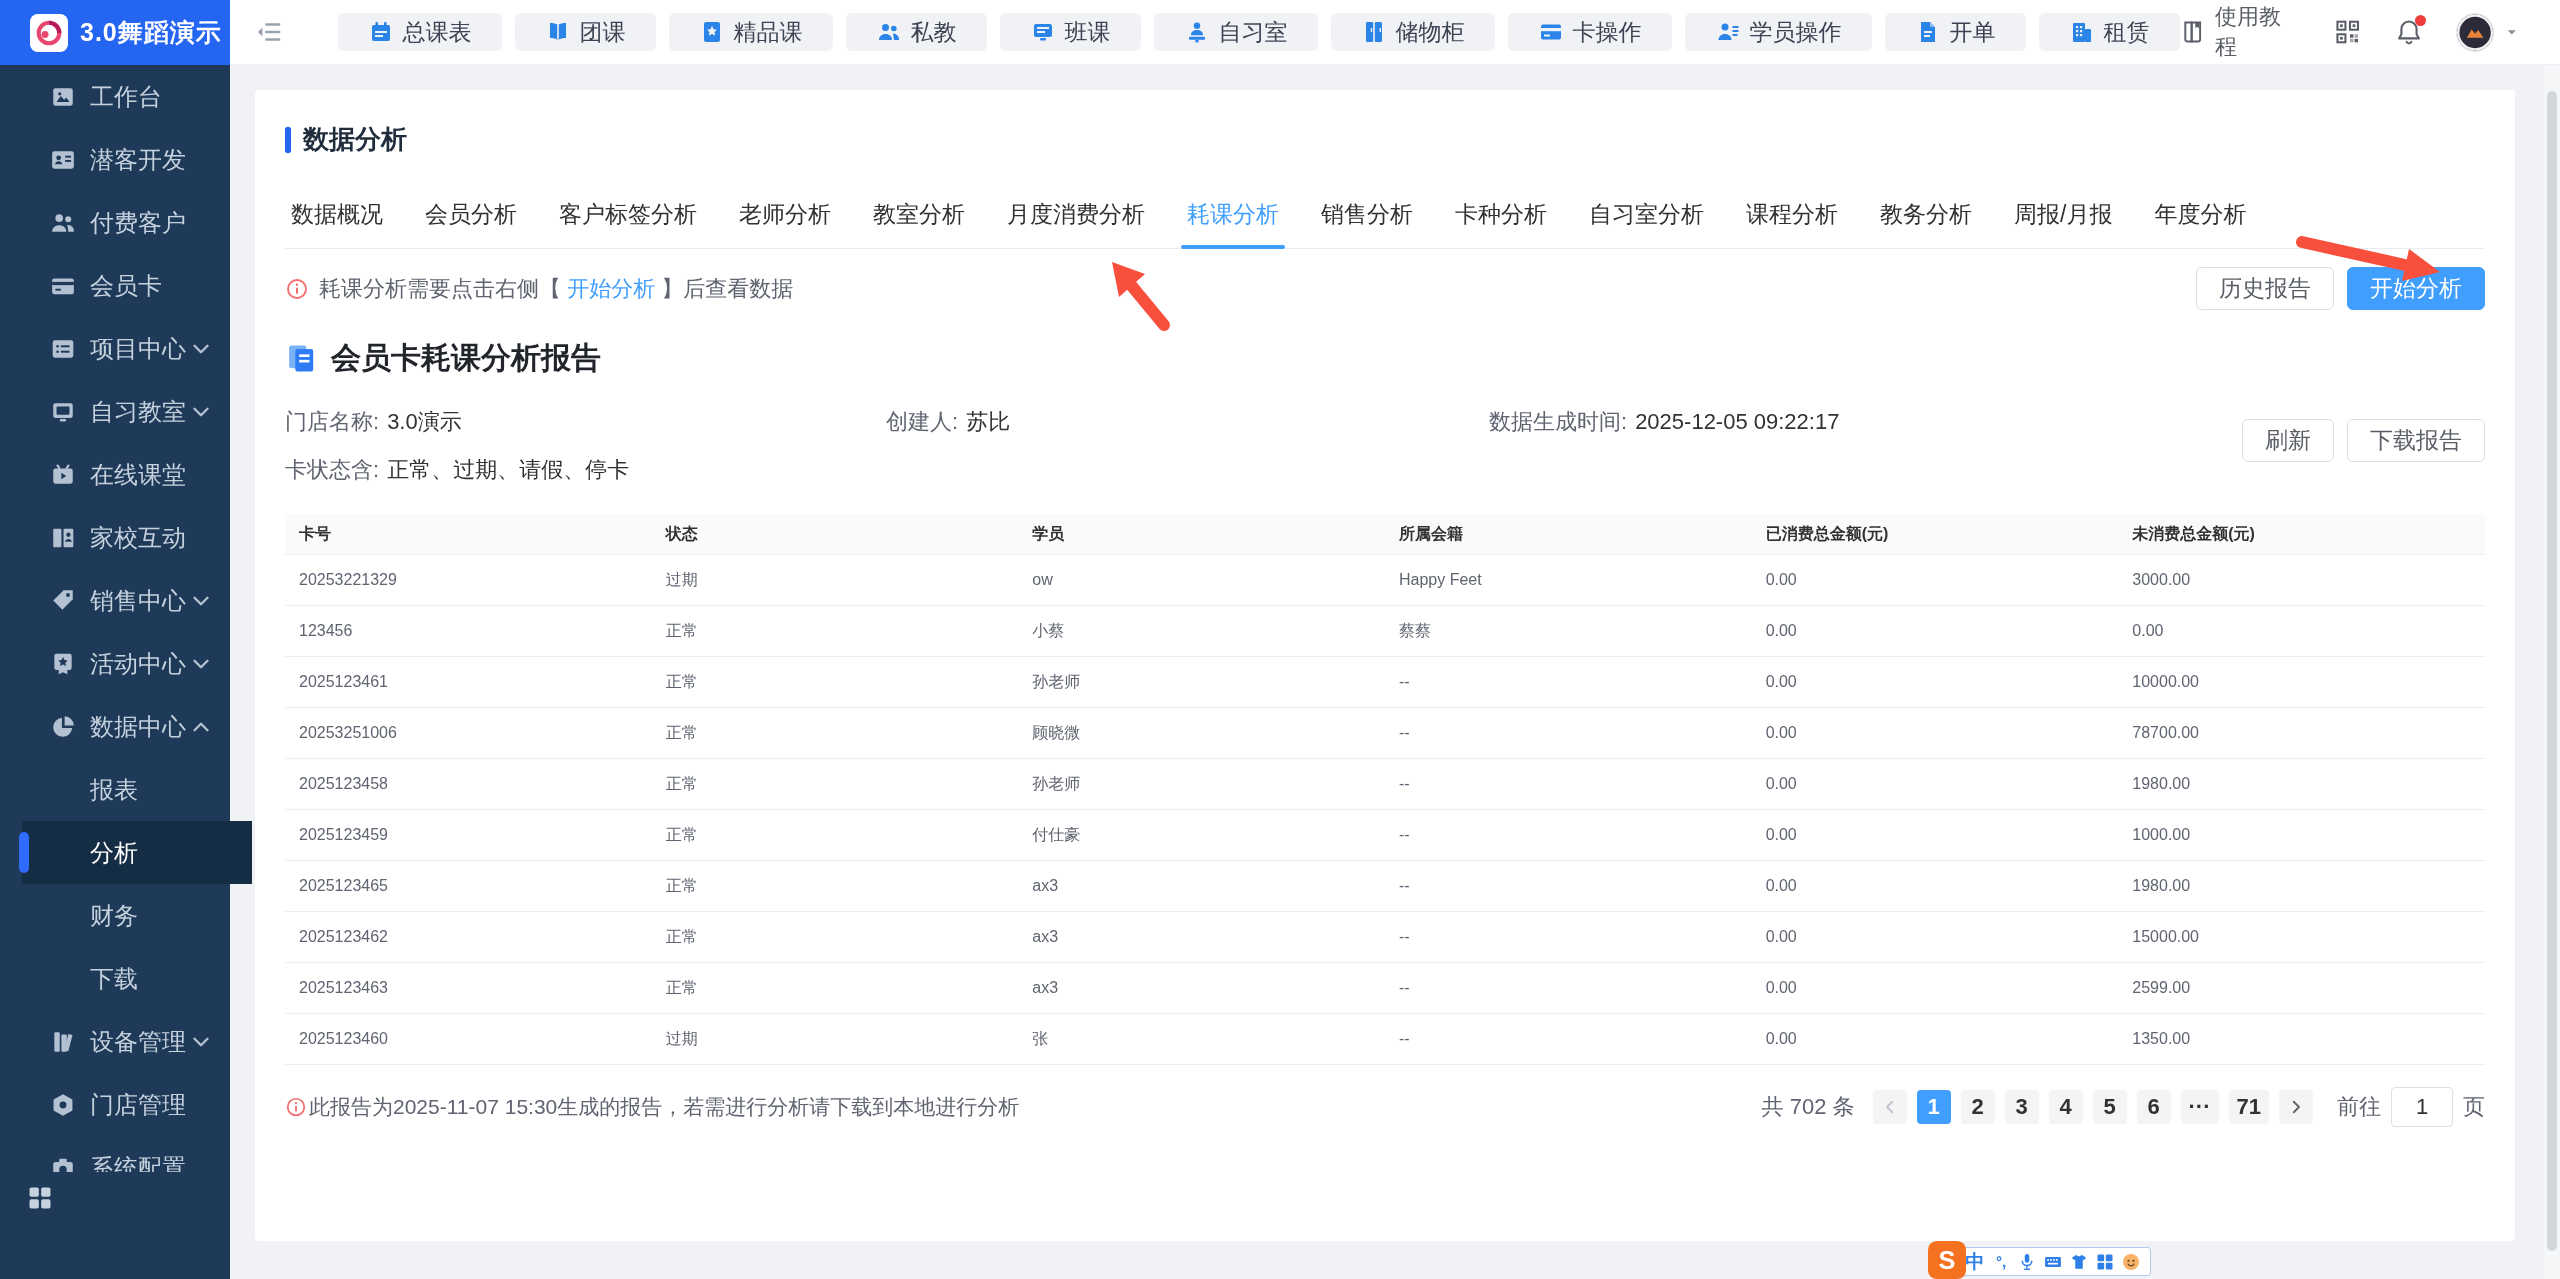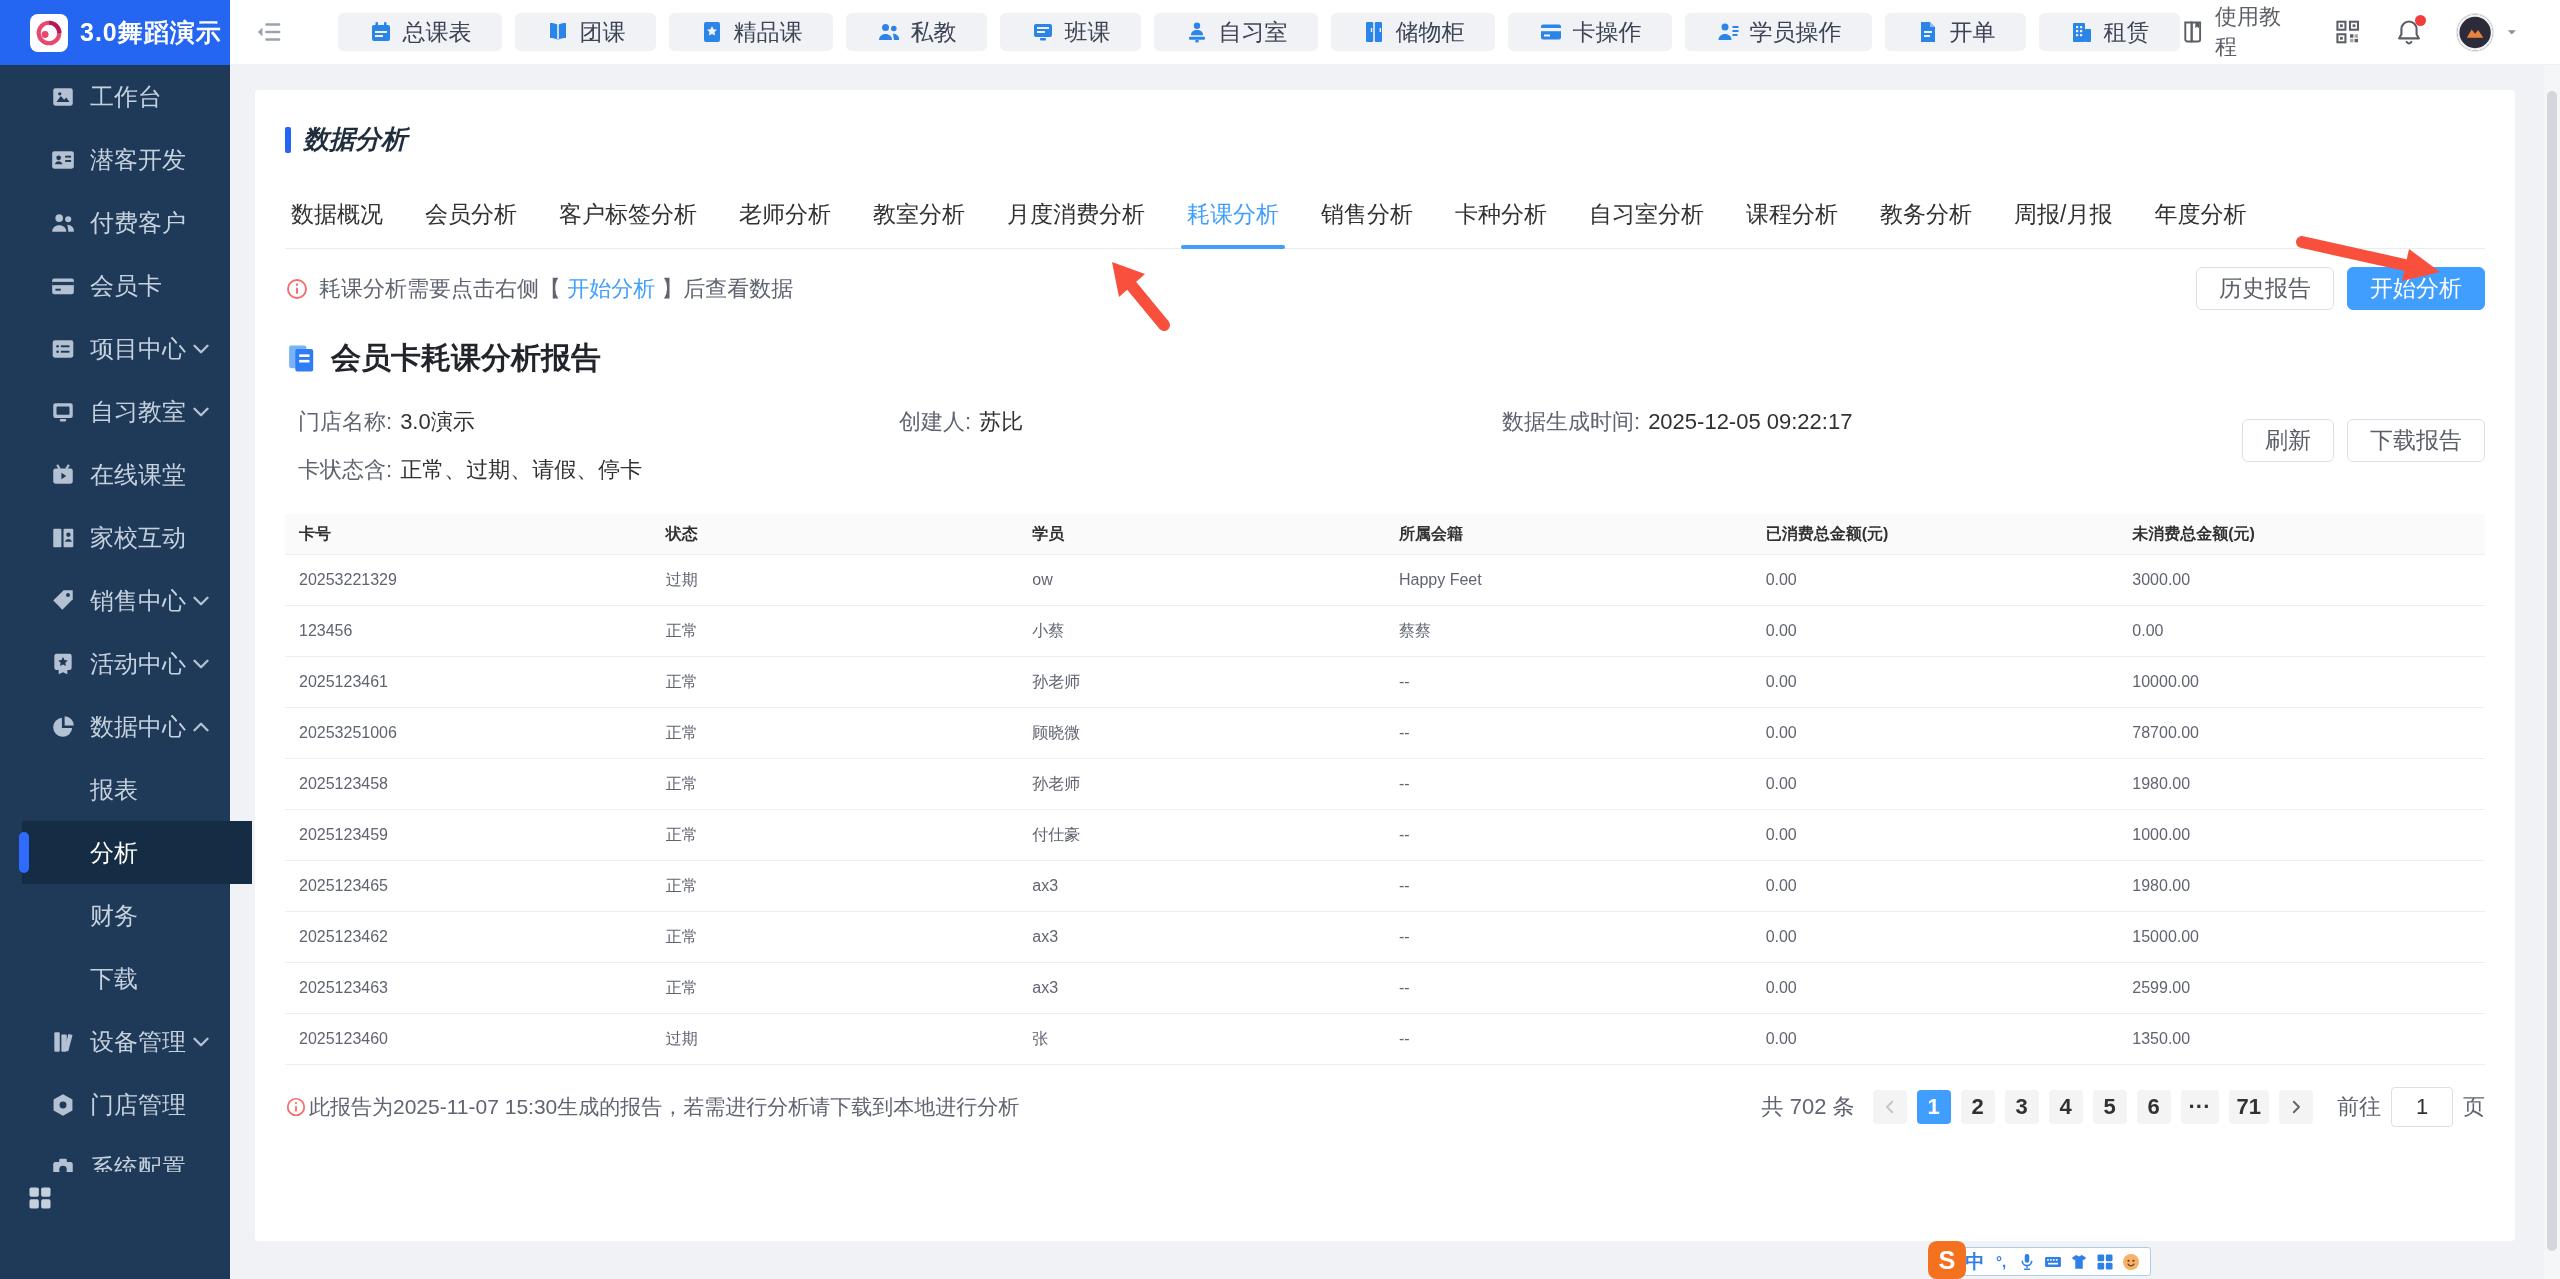--- a/index.html
+++ b/index.html
@@ -46,42 +46,42 @@
   .bell-dot{position:absolute;right:-3px;top:-3px;width:11px;height:11px;border-radius:50%;background:#f03e3e;}
   .avatar{width:37px;height:37px;border-radius:50%;overflow:hidden;border:1px solid #e3e6ea;cursor:pointer;}
   .avatar svg{width:100%;height:100%;}
   .caret{width:20px;height:20px;color:#8c919a;margin-left:8px;cursor:pointer;}
 
   
   .main-card{position:absolute;left:255px;top:90px;width:2260px;height:1151px;background:#fff;
              border-radius:4px;padding:0 30px;box-sizing:border-box;}
   .section-row{padding-top:32px;display:flex;align-items:center;gap:12px;}
   .section-bar{width:6px;height:26px;background:#2465f1;border-radius:2px;}
-  .section-title{font-size:26px;font-weight:bold;color:#1f2d3d;font-style:italic;}
+  .section-title{font-size:26px;font-weight:bold;color:#1f2d3d;}
 
   .tabs{display:flex;gap:30px;margin-top:42px;border-bottom:1px solid #e8ebf0;}
   .tab{font-size:23px;color:#303133;padding:0 6px 18px;position:relative;cursor:pointer;white-space:nowrap;}
   .tab.active{color:#409eff;}
   .tab.active::after{content:"";position:absolute;left:0;right:0;bottom:-1px;height:4px;background:#409eff;border-radius:2px;}
 
   .toolbar{display:flex;align-items:center;justify-content:space-between;margin-top:18px;}
   .alert{display:flex;align-items:center;gap:10px;font-size:22px;color:#5f6470;}
   .alert .icon{width:24px;height:24px;color:#f56c6c;}
   .alert-link{color:#409eff;cursor:pointer;}
   .btn{height:43px;border-radius:6px;font-size:23px;display:flex;align-items:center;justify-content:center;
        padding:0 22px;box-sizing:border-box;cursor:pointer;font-family:inherit;white-space:nowrap;}
   .btn-plain{background:#fff;border:1px solid #dcdfe6;color:#5a5e66;}
   .btn-primary{background:#409eff;border:1px solid #409eff;color:#fff;}
   .btn-group{display:flex;gap:13px;}
 
   .report-title-row{display:flex;align-items:center;gap:13px;margin-top:28px;}
   .report-title-row .icon{width:33px;height:33px;}
   .report-title{font-size:30px;font-weight:bold;color:#21252b;}
 
-  .meta{position:relative;margin-top:28px;height:96px;font-size:22px;color:#303133;margin-left:13px;}
+  .meta{position:relative;margin-top:28px;height:96px;font-size:22px;color:#303133;}
   .meta-item{position:absolute;white-space:nowrap;}
   .meta-label{color:#5f6470;margin-right:8px;}
   .meta-actions{position:absolute;right:0;top:12px;display:flex;gap:13px;}
 
   table.report{width:100%;border-collapse:collapse;margin-top:11px;font-size:16px;table-layout:fixed;}
   table.report th{height:40px;background:#fafafa;color:#303133;font-weight:bold;text-align:left;
                   padding:0 14px;border-bottom:1px solid #ebeef5;}
   table.report td{height:50px;color:#5f6470;padding:0 14px;border-bottom:1px solid #ebeef5;
                   white-space:nowrap;overflow:hidden;}
 

